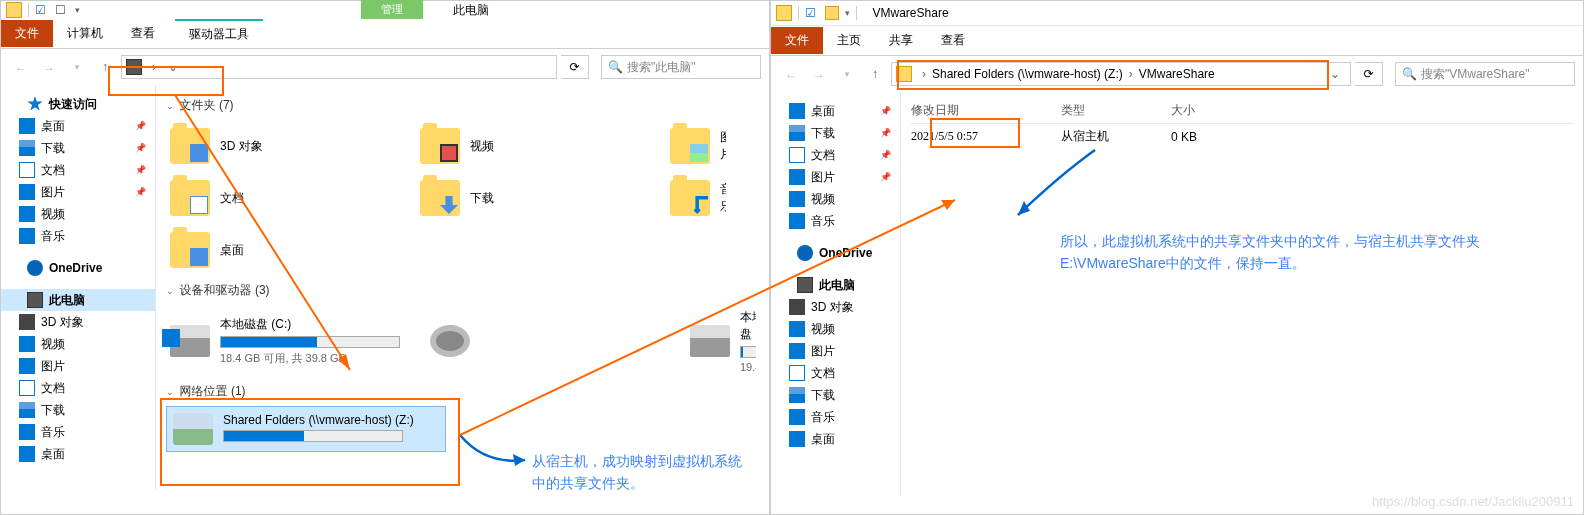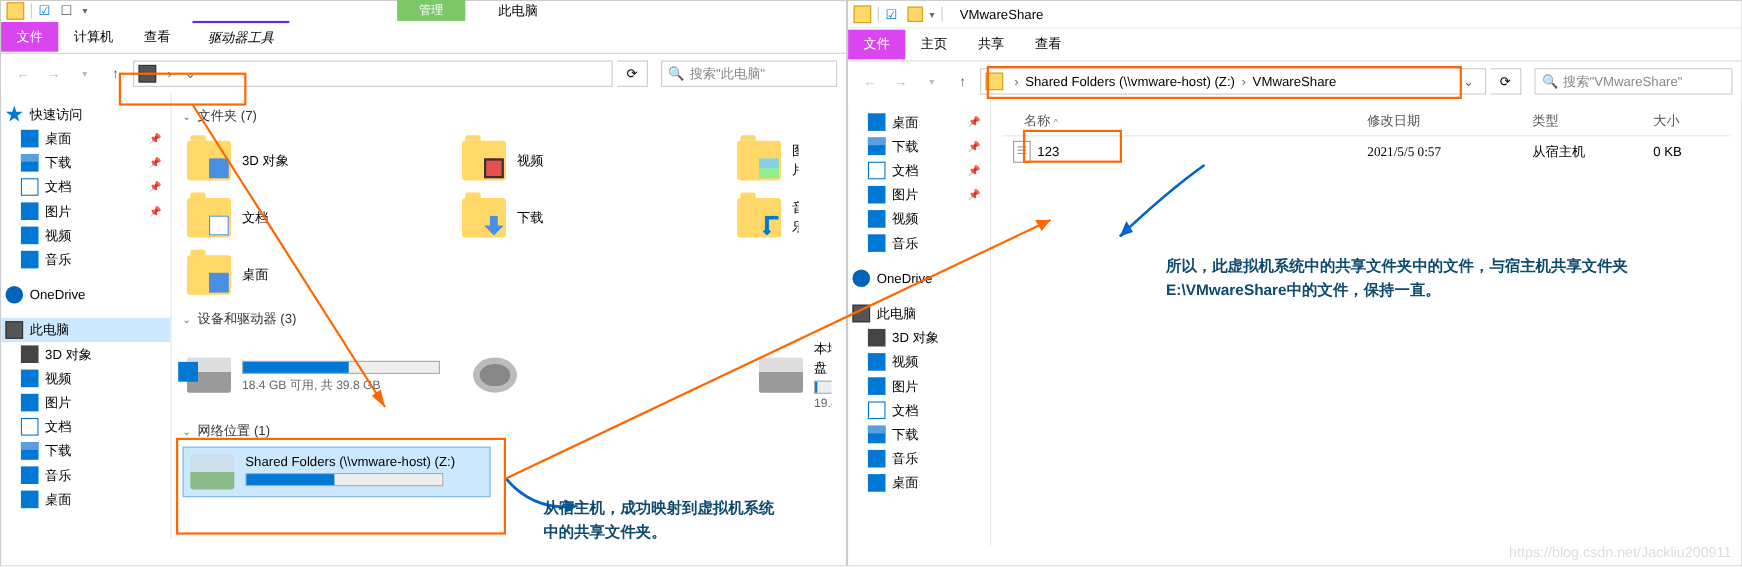--- a/index.html
+++ b/index.html
@@ -10,42 +10,42 @@
     .titlebar { height: 25px; display: flex; align-items: center; background: #fff; border-bottom: 1px solid #e5e5e5; padding: 0 5px; gap: 6px; }
     .tb-icon { width: 16px; height: 16px; background: #ffd868; border: 1px solid #d4a017; }
     .tb-sep { width: 1px; height: 14px; background: #ccc; }
     .qat-icon { width: 14px; height: 14px; display: inline-block; }
     .qat-icon.check::before { content: "☑"; color: #0078d4; }
     .qat-icon.props::before { content: "☐"; color: #555; }
     .tb-title { margin-left: 10px; color: #000; }
     .tb-chev { color: #666; font-size: 9px; }
     .ribbon { height: 30px; display: flex; align-items: center; background: #fff; border-bottom: 1px solid #d0d0d0; padding: 0; }
     .ribbon-tab { padding: 5px 14px; cursor: pointer; }
-    .ribbon-tab.file { background: #d946ef; color: #fff; }
+    .ribbon-tab.file { background: #c2410c; color: #fff; }
     .ribbon-row1 { height: 18px; display: flex; align-items: flex-end; background: #fff; }
     .ctx-label { background: #7cc868; color: #fff; padding: 2px 20px; font-size: 11px; margin-left: 180px; }
     .tb-label-right { margin-left: 30px; }
     .navbar { height: 36px; display: flex; align-items: center; padding: 4px 8px; gap: 4px; background: #fff; }
     .nav-btn { width: 24px; height: 24px; display: flex; align-items: center; justify-content: center; color: #666; cursor: pointer; }
     .nav-btn.disabled { color: #bbb; }
     .up-icon { color: #555; }
     .addressbar { flex: 1; height: 24px; border: 1px solid #ccc; display: flex; align-items: center; padding: 0 4px; background: #fff; }
     .addr-icon { width: 16px; height: 16px; background: #ffd868; border: 1px solid #d4a017; margin-right: 4px; flex-shrink: 0; }
     .addr-icon.pc { background: #555; border: 1px solid #333; }
     .addr-text { flex: 1; white-space: nowrap; overflow: hidden; }
     .addr-chev { color: #666; padding: 0 6px; }
     .refresh { width: 28px; height: 24px; border: 1px solid #ccc; border-left: none; display: flex; align-items: center; justify-content: center; cursor: pointer; }
     .searchbox { width: 160px; height: 24px; border: 1px solid #ccc; margin-left: 8px; display: flex; align-items: center; padding: 0 6px; color: #888; }
     .searchbox .sicon { margin-right: 4px; }
     .body-area { display: flex; height: calc(100% - 109px); }
     .sidebar { width: 155px; border-right: 1px solid #e5e5e5; padding: 8px 0; overflow: hidden; }
     .side-group { margin-bottom: 10px; }
     .side-item { display: flex; align-items: center; padding: 2px 8px 2px 18px; gap: 6px; cursor: pointer; height: 22px; }
     .side-item.sel { background: #cce8ff; }
-    .side-item.hdr { font-weight: normal; padding-left: 4px; text-align: right; }
+    .side-item.hdr { font-weight: bold; padding-left: 26px; text-align: right; }
     .side-icon { width: 16px; height: 16px; flex-shrink: 0; }
     .pin { color: #888; font-size: 9px; margin-left: auto; }
     .i-star { background: #0078d4; clip-path: polygon(50% 0, 61% 35%, 98% 35%, 68% 57%, 79% 91%, 50% 70%, 21% 91%, 32% 57%, 2% 35%, 39% 35%); }
     .i-desktop { background: #0078d4; }
     .i-dl { background: #0078d4; border-top: 7px solid #5aa0e0; }
     .i-doc { background: #fff; border: 1px solid #0078d4; }
     .i-pic { background: #0078d4; position: relative; }
     .i-vid { background: #0078d4; }
     .i-music { background: #0078d4; }
     .i-cloud { background: #0364b8; border-radius: 50%; }
@@ -85,21 +85,21 @@
     .col-date { width: 150px; font-family: Liberation Serif, serif; }
     .col-type { width: 110px; }
     .col-size { width: 70px; text-align: left; padding-right: 10px; }
     .sort-ind { font-size: 8px; color: #888; padding-left: 3px; }
     .list-row { display: flex; padding: 4px 0; align-items: center; cursor: pointer; }
     .file-icon { width: 16px; height: 20px; background: #fff; border: 1px solid #999; margin: 0 6px 0 10px; position: relative; }
     .file-icon::before { content: ""; position: absolute; top: 4px; left: 3px; right: 3px; height: 1px; background: #999; box-shadow: 0 3px 0 #999, 0 6px 0 #999; }
     
     .box-orange { position: absolute; border: 2px solid #ff6600; pointer-events: none; z-index: 10; }
     .arrow { position: absolute; pointer-events: none; z-index: 9; }
-    .annot-text { position: absolute; color: #0c4a6e; font-weight: bold; font-size: 14px; z-index: 11; line-height: 1.6; }
+    .annot-text { position: absolute; color: #3b82f6; font-weight: normal; font-size: 14px; z-index: 11; line-height: 1.6; }
     .watermark { position: absolute; right: 10px; bottom: 6px; color: #ddd; font-size: 13px; z-index: 5; }
   </style>
 </head>
 <body>
 
 <div class="window w1">
   <div class="ribbon-row1">
     <div class="titlebar" style="border:none;height:18px;flex:0 0 180px;">
       <span class="tb-icon"></span>
       <span class="tb-sep"></span>
@@ -107,21 +107,21 @@
       <span class="qat-icon props"></span>
       <span class="tb-chev">▾</span>
     </div>
     <span class="ctx-label">管理</span>
     <span class="tb-label-right">此电脑</span>
   </div>
   <div class="ribbon">
     <div class="ribbon-tab file">文件</div>
     <div class="ribbon-tab">计算机</div>
     <div class="ribbon-tab">查看</div>
-    <div class="ribbon-tab" style="margin-left:6px;border-top:2px solid #6d28d9;font-style:italic;">驱动器工具</div>
+    <div class="ribbon-tab" style="margin-left:6px;border-top:2px solid #14b8a6;">驱动器工具</div>
   </div>
   <div class="navbar">
     <span class="nav-btn disabled">←</span>
     <span class="nav-btn disabled">→</span>
     <span class="nav-btn disabled" style="font-size:9px">▾</span>
     <span class="nav-btn up-icon">↑</span>
     <div class="addressbar">
       <span class="addr-icon pc"></span>
       <span class="addr-chev">›</span>
       <span class="addr-chev">⌄</span>
@@ -259,20 +259,21 @@
           </div>
       </div>
       <div class="section-hdr">
           <span class="exp-chev">⌄</span>
           <span>设备和驱动器 (3)</span>
         </div>
       <div class="folder-grid">
         <div class="drive-item">
           <div class="drive-icon di-hdd di-win"></div>
           <div class="drive-text">
+            <div>本地磁盘 (C:)</div>
             <div class="drive-bar">
                 <div class="drive-fill" style="width:54%"></div>
               </div>
             <div class="drive-sub">18.4 GB 可用, 共 39.8 GB</div>
           </div>
         </div>
         <div class="drive-item">
           <div class="drive-icon di-dvd"></div>
         </div>
         <div class="drive-item compact">
@@ -407,30 +408,25 @@
             <span>音乐</span>
           </div>
         <div class="side-item">
             <span class="side-icon i-desktop"></span>
             <span>桌面</span>
           </div>
       </div>
     </div>
     <div class="content">
       <div class="list-header">
-        <div class="col-name"><span>名称</span><span class="sort-ind">^</span></div>
         <div class="col-date">修改日期</div>
         <div class="col-type">类型</div>
         <div class="col-size">大小</div>
       </div>
       <div class="list-row">
-        <div class="col-name" style="display:flex;align-items:center;padding-left:0">
-            <span class="file-icon"></span>
-            <span>123</span>
-          </div>
         <div class="col-date">2021/5/5 0:57</div>
         <div class="col-type">从宿主机</div>
         <div class="col-size">0 KB</div>
       </div>
     </div>
   </div>
 </div>
 
 <div class="box-orange" style="left:108px;top:66px;width:116px;height:30px"></div>
 <div class="box-orange" style="left:160px;top:398px;width:300px;height:88px"></div>
@@ -447,15 +443,15 @@
   </svg>
 <svg class="arrow" style="left:455px;top:80px;width:510px;height:360px">
     <line x1="5" y1="355" x2="500" y2="120" stroke="#ff6600" stroke-width="2"></line>
     <polygon points="500,120 486,120 492,130" fill="#ff6600"></polygon>
   </svg>
 <svg class="arrow" style="left:1010px;top:145px;width:90px;height:80px">
     <path d="M85,5 Q50,30 8,70" stroke="#0066cc" stroke-width="2.5" fill="none"></path>
     <polygon points="8,70 20,66 14,56" fill="#0066cc"></polygon>
   </svg>
 
-<div class="annot-text" style="left:494px;top:450px;width:220px">从宿主机，成功映射到虚拟机系统中的共享文件夹。</div>
+<div class="annot-text" style="left:532px;top:450px;width:220px">从宿主机，成功映射到虚拟机系统中的共享文件夹。</div>
 <div class="annot-text" style="left:1060px;top:230px;width:450px">所以，此虚拟机系统中的共享文件夹中的文件，与宿主机共享文件夹E:\VMwareShare中的文件，保持一直。</div>
 <div class="watermark">https://blog.csdn.net/Jackliu200911</div>
 
 </body></html>

